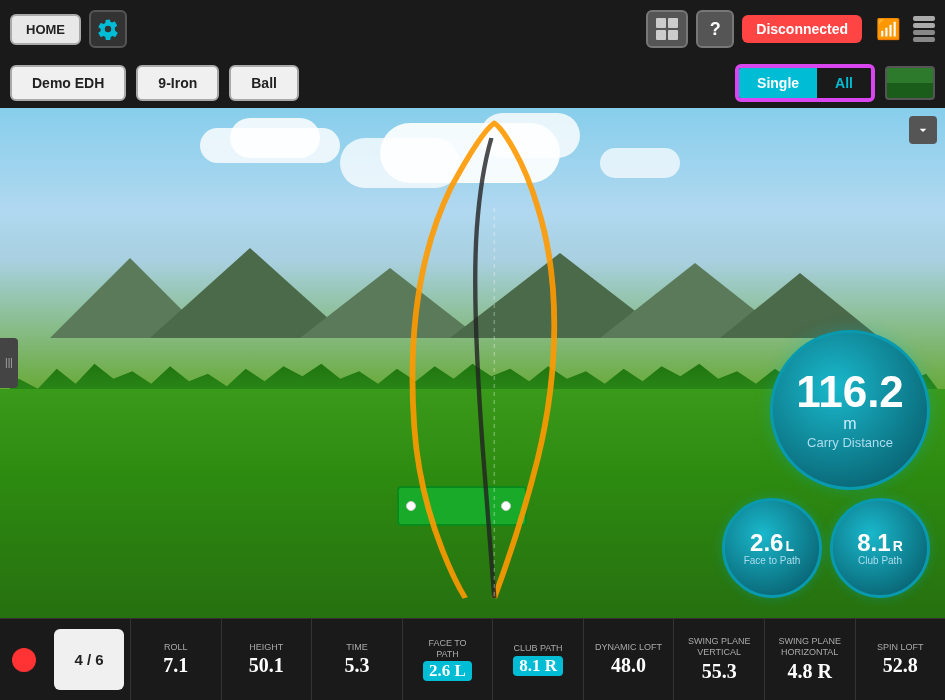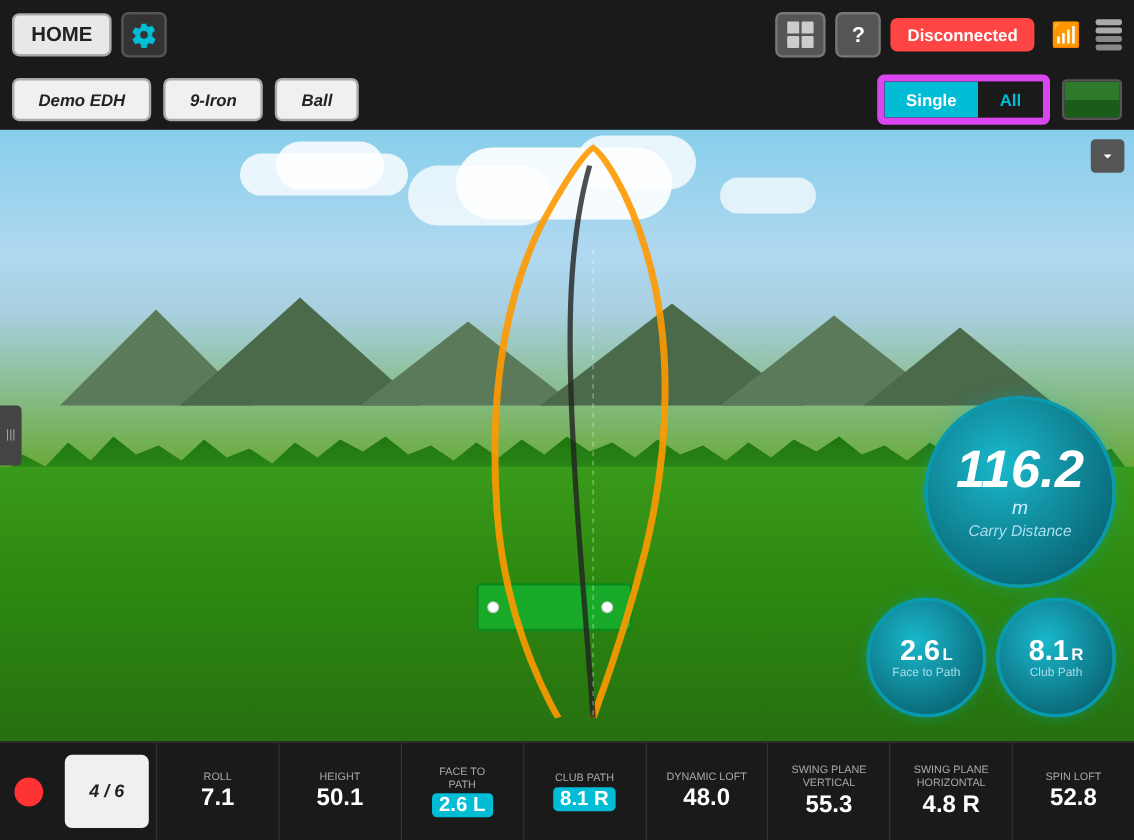--- a/index.html
+++ b/index.html
@@ -19,21 +19,21 @@
       background: #1a1a1a;
       height: 58px;
       padding: 0 10px;
       gap: 8px;
     }
     .home-btn {
       background: #e8e8e8;
       border: 2px solid #aaa;
       border-radius: 6px;
       padding: 6px 14px;
-      font-size: 17px;
+      font-size: 13px;
       font-weight: bold;
       cursor: pointer;
       color: #222;
     }
     .gear-btn {
       background: #333;
       border: 2px solid #555;
       border-radius: 6px;
       width: 38px;
       height: 38px;
@@ -116,27 +116,26 @@
     }
     .club-btn {
       background: #f0f0f0;
       border: 2px solid #aaa;
       border-radius: 6px;
       padding: 8px 20px;
       font-size: 14px;
       font-weight: bold;
       cursor: pointer;
       color: #222;
-      font-style: italic;
     }
     .toggle-group {
       display: flex;
       border-radius: 6px;
       overflow: hidden;
-      border: 6px solid #d946ef;
+      border: 4px solid #d946ef;
     }
     .toggle-btn {
       padding: 7px 18px;
       font-size: 14px;
       font-weight: bold;
       cursor: pointer;
       border: none;
       outline: none;
     }
     .toggle-btn.active {
@@ -272,21 +271,20 @@
       width: 160px;
       height: 160px;
       border-radius: 50%;
       background: radial-gradient(circle at 40% 35%, #1ab8cc, #0d7a8a 60%, #065060);
       display: flex;
       flex-direction: column;
       align-items: center;
       justify-content: center;
       border: 3px solid #0a9ab0;
       box-shadow: 0 0 15px rgba(0,180,200,0.3);
-      font-style: italic;
     }
     .big-circle .main-val {
       font-size: 44px;
       font-weight: bold;
       color: #fff;
       line-height: 1;
     }
     .big-circle .unit {
       font-size: 16px;
       color: #cceeff;
@@ -364,21 +362,20 @@
       border-radius: 6px;
       width: 70px;
       margin: 10px 6px;
       display: flex;
       align-items: center;
       justify-content: center;
       font-size: 15px;
       font-weight: bold;
       color: #222;
       cursor: pointer;
-      font-style: italic;
     }
 
     .metric-col {
       flex: 1;
       display: flex;
       flex-direction: column;
       align-items: center;
       justify-content: center;
       border-left: 1px solid #333;
       padding: 4px 2px;
@@ -389,20 +386,21 @@
       color: #aaa;
       text-align: center;
       text-transform: uppercase;
       line-height: 1.2;
       margin-bottom: 2px;
     }
     .metric-col .col-value {
       font-size: 20px;
       font-weight: bold;
       color: #fff;
+      font-family: Liberation Serif, serif;
     }
     .metric-col .col-value.highlight-cyan {
       background: #00bcd4;
       color: #fff;
       border-radius: 4px;
       padding: 0 6px;
       font-size: 17px;
     }
     .metric-col .col-value.neg { color: #fff; }
 
@@ -538,20 +536,24 @@
 
   <div class="metric-col">
     <span class="col-label">ROLL</span>
     <span class="col-value">7.1</span>
   </div>
   <div class="metric-col">
     <span class="col-label">HEIGHT</span>
     <span class="col-value">50.1</span>
   </div>
   <div class="metric-col">
+    <span class="col-label">TIME</span>
+    <span class="col-value">5.3</span>
+  </div>
+  <div class="metric-col">
     <span class="col-label">FACE TO<br>PATH</span>
     <span class="col-value highlight-cyan">2.6 L</span>
   </div>
   <div class="metric-col">
     <span class="col-label">CLUB PATH</span>
     <span class="col-value highlight-cyan">8.1 R</span>
   </div>
   <div class="metric-col">
     <span class="col-label">DYNAMIC LOFT</span>
     <span class="col-value">48.0</span>

